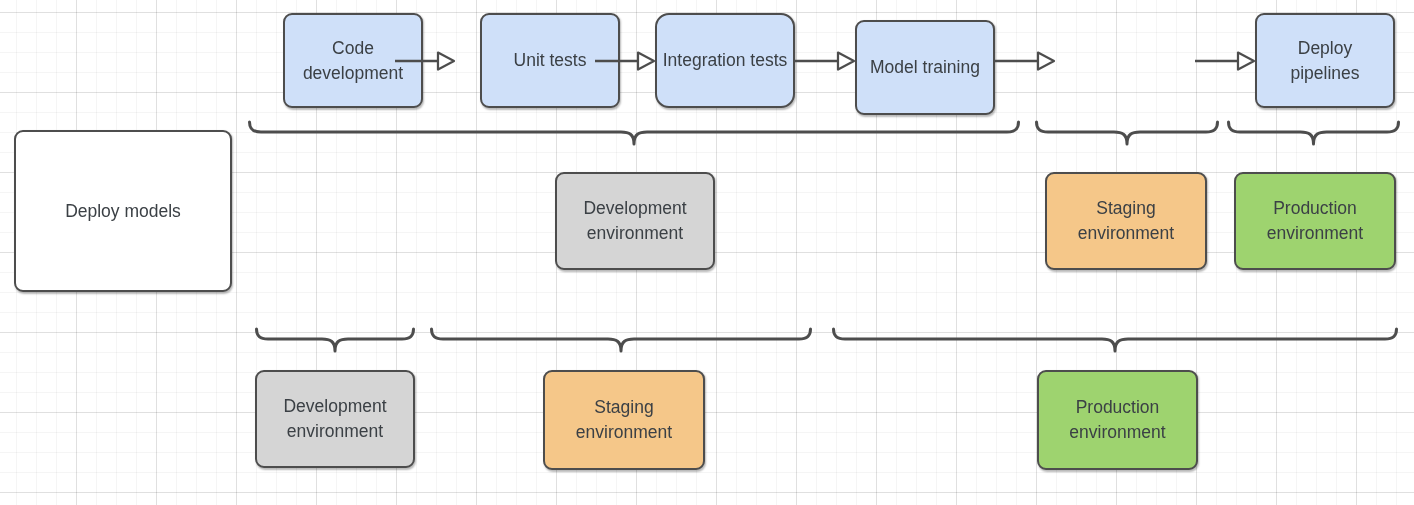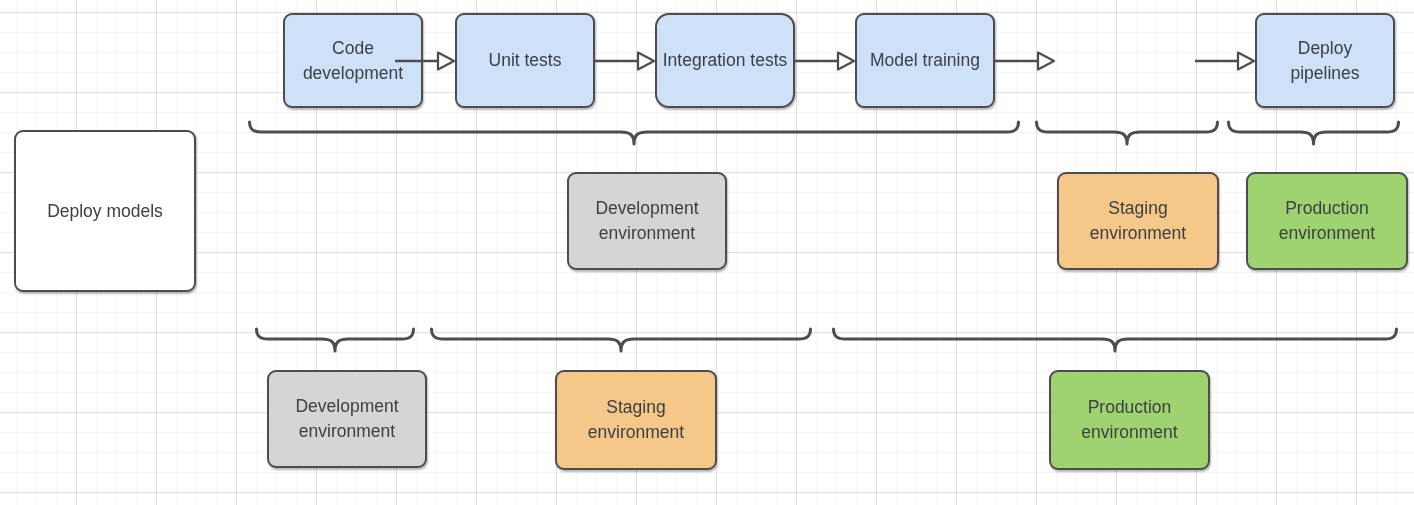--- a/index.html
+++ b/index.html
@@ -17,41 +17,41 @@
   }
   .node{
     position:absolute;display:flex;align-items:center;justify-content:center;
     text-align:center;box-sizing:border-box;
     border:2.5px solid var(--stroke,#4d4d4d);border-radius:9px;
     color:var(--text,#3b4045);
     box-shadow:1px 1.5px 2px rgba(0,0,0,0.28);
   }
   .node span{display:block;line-height:25px;font-size:17.5px;}
   .stage{top:13px;width:140px;height:95px;padding:4px;}
-  .envbox{width:162px;height:98px;padding:4px;margin-left:12px;}
-  .rowlabel{left:14px;width:182px;background:#ffffff;}
+  .envbox{width:162px;height:98px;padding:4px;}
+  .rowlabel{left:14px;width:218px;background:#ffffff;}
   .arrow,.brace{position:absolute;}
   .arrow line{stroke:var(--stroke,#4d4d4d);stroke-width:2.5;}
   .arrow polygon{fill:#ffffff;stroke:var(--stroke,#4d4d4d);stroke-width:2.2;stroke-linejoin:round;}
 </style>
 </head>
 <body>
 
 <div class="canvas">
 
   <div class="node stage" style="left: 255px; background-color: rgb(207, 224, 249); margin-left: 28px;">
       <span>Code development</span>
     </div>
-  <div class="node stage" style="left: 455px; background-color: rgb(207, 224, 249);">
+  <div class="node stage" style="left: 480px; background-color: rgb(207, 224, 249);">
       <span>Unit tests</span>
     </div>
   <div class="node stage" style="left: 655px; background-color: rgb(207, 224, 249); border-radius: 14px;">
       <span>Integration tests</span>
     </div>
-  <div class="node stage" style="left: 855px; background-color: rgb(207, 224, 249);">
+  <div class="node stage" style="left: 855px; background-color: rgb(207, 224, 249); margin-top: 7px;">
       <span>Model training</span>
     </div>
   <div class="node stage" style="left: 1255px; background-color: rgb(207, 224, 249);">
       <span>Deploy pipelines</span>
     </div>
 
   <svg class="arrow" style="left:395px;top:50px" width="62" height="22">
       <line x1="0" y1="11" x2="44" y2="11"></line>
       <polygon points="43,2.5 59,11 43,19.5"></polygon>
     </svg>

